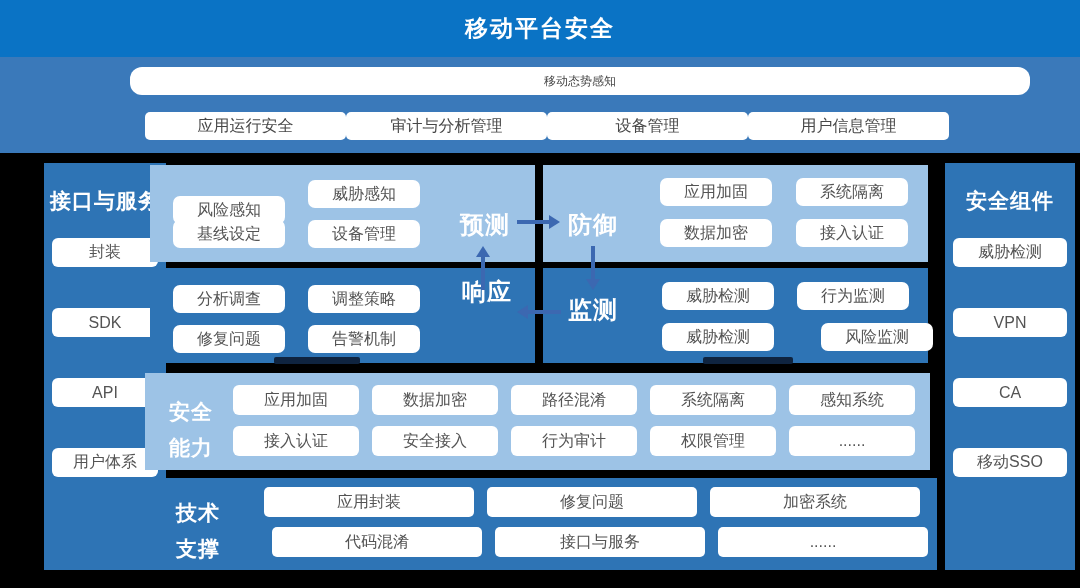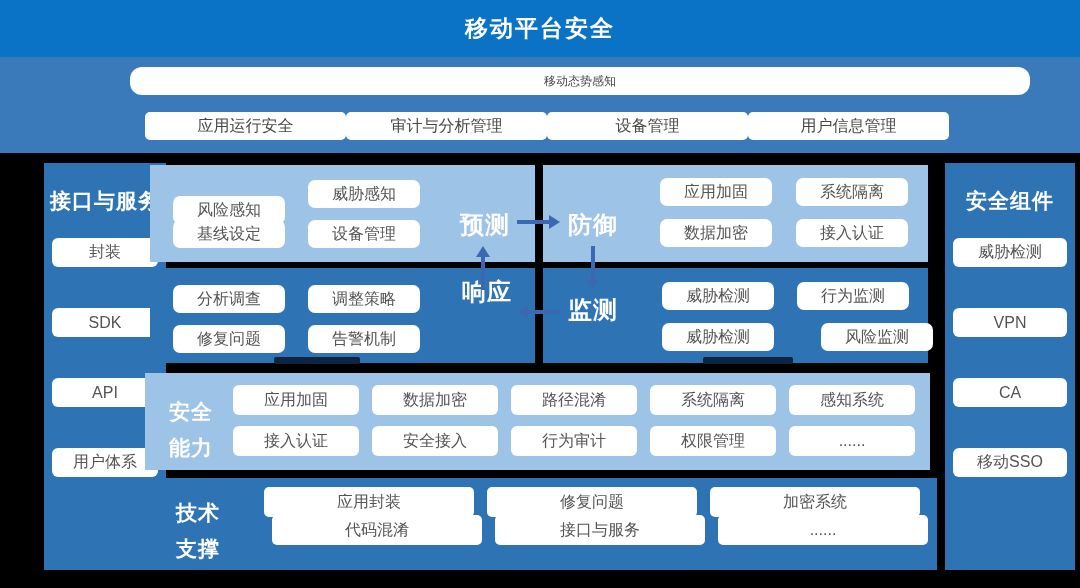--- a/index.html
+++ b/index.html
@@ -184,20 +184,20 @@
     </div>
   </div>
 
   <div class="panel" style="left:145px; top:478px; width:785px; height:92px;margin-left:7px;">
     <div class="row-label" style="top:17px;">技术支撑</div>
     <div class="sup-row" style="top:9px;">
       <div class="sup-btn">应用封装</div>
       <div class="sup-btn">修复问题</div>
       <div class="sup-btn">加密系统</div>
     </div>
-    <div class="sup-row" style="top:37px;padding-left:8px;">
+    <div class="sup-row" style="top:49px;padding-left:8px;">
       <div class="sup-btn">代码混淆</div>
       <div class="sup-btn">接口与服务</div>
       <div class="sup-btn">......</div>
     </div>
   </div>
 
 </div>
 
 </body></html>

